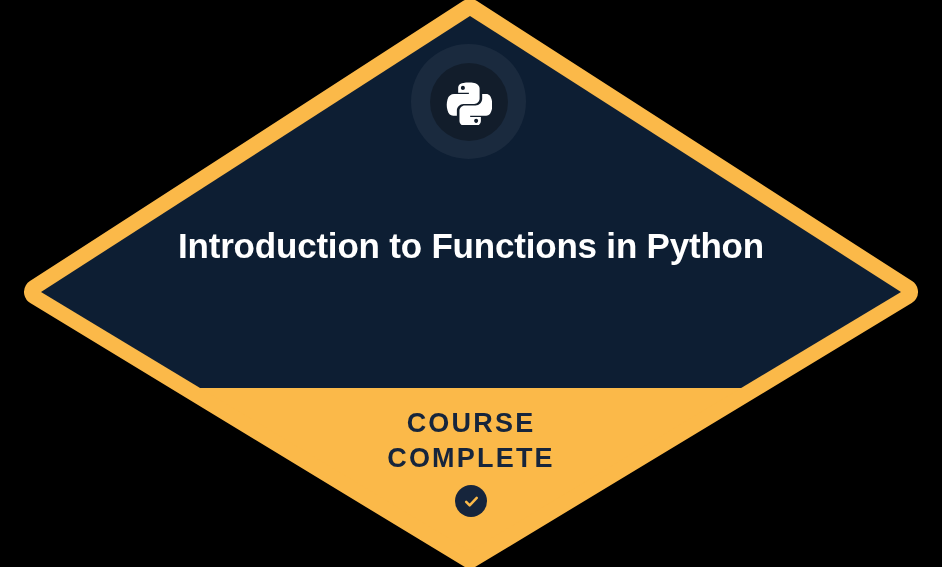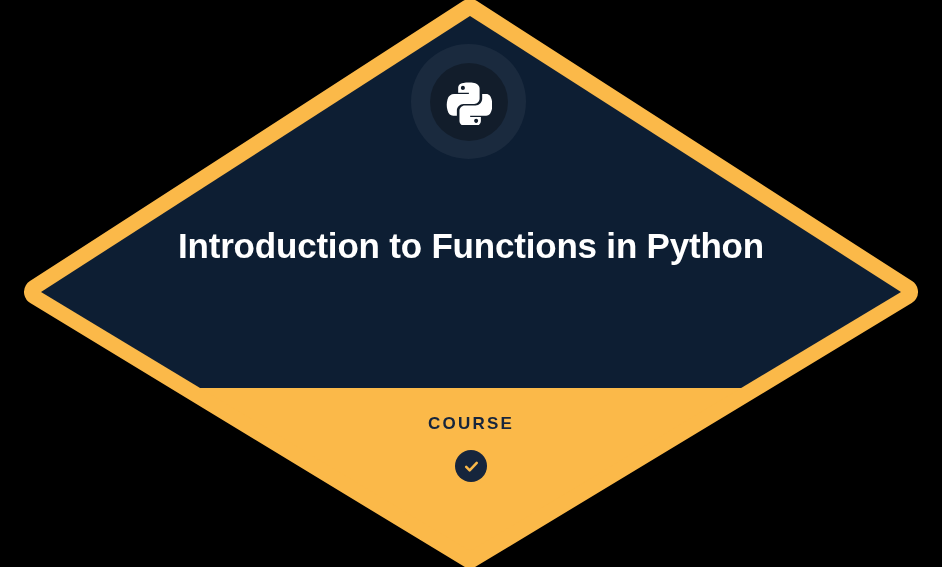--- a/index.html
+++ b/index.html
@@ -84,21 +84,21 @@
   
   #status-block {
     position: absolute;
     left: 171px;
     top: 406px;
     width: 600px;
     text-align: center;
   }
   .status-line {
     color: #16253C;
-    font-size: 17px;
+    font-size: 27px;
     font-weight: 700;
     line-height: 35px;
     letter-spacing: 2.2px;
   }
 
   #check-badge {
     margin: 9px auto 0 auto;
     width: 32px;
     height: 32px;
     border-radius: 50%;
@@ -149,20 +149,21 @@
 
           <path fill="#FFFFFF" d="M86.5 36.1v11.3c0 8.8-7.4 16.1-15.9 16.1H45c-7 0-12.8 6-12.8 12.9v24.2c0 6.9 6 10.9 12.8 12.9 8.1 2.4 15.9 2.8 25.6 0 6.5-1.9 12.8-5.7 12.8-12.9v-9.7H57.8v-3.3h38.4c7.4 0 10.2-5.2 12.8-13 2.7-8 2.6-15.7 0-25.9-1.9-7.5-5.4-13-12.8-13h-9.7zM72.1 95.3c2.7 0 4.8 2.1 4.8 4.8 0 2.7-2.1 4.9-4.8 4.9-2.6 0-4.8-2.2-4.8-4.9 0-2.7 2.2-4.8 4.8-4.8z"></path>
         </svg>
       </div>
     </div>
 
     <div id="course-title">Introduction to Functions in Python</div>
 
     <div id="status-block">
       <div class="status-line">COURSE</div>
+      <div class="status-line">COMPLETE</div>
       <div id="check-badge">
         <svg width="17" height="17" viewBox="0 0 24 24">
           <path d="M4.5 12.6 L9.4 17.4 L19.4 6.9" fill="none" stroke="#FBB949" stroke-width="3.6" stroke-linecap="round" stroke-linejoin="round"></path>
         </svg>
       </div>
     </div>
 
   </div>
 </div>
 

